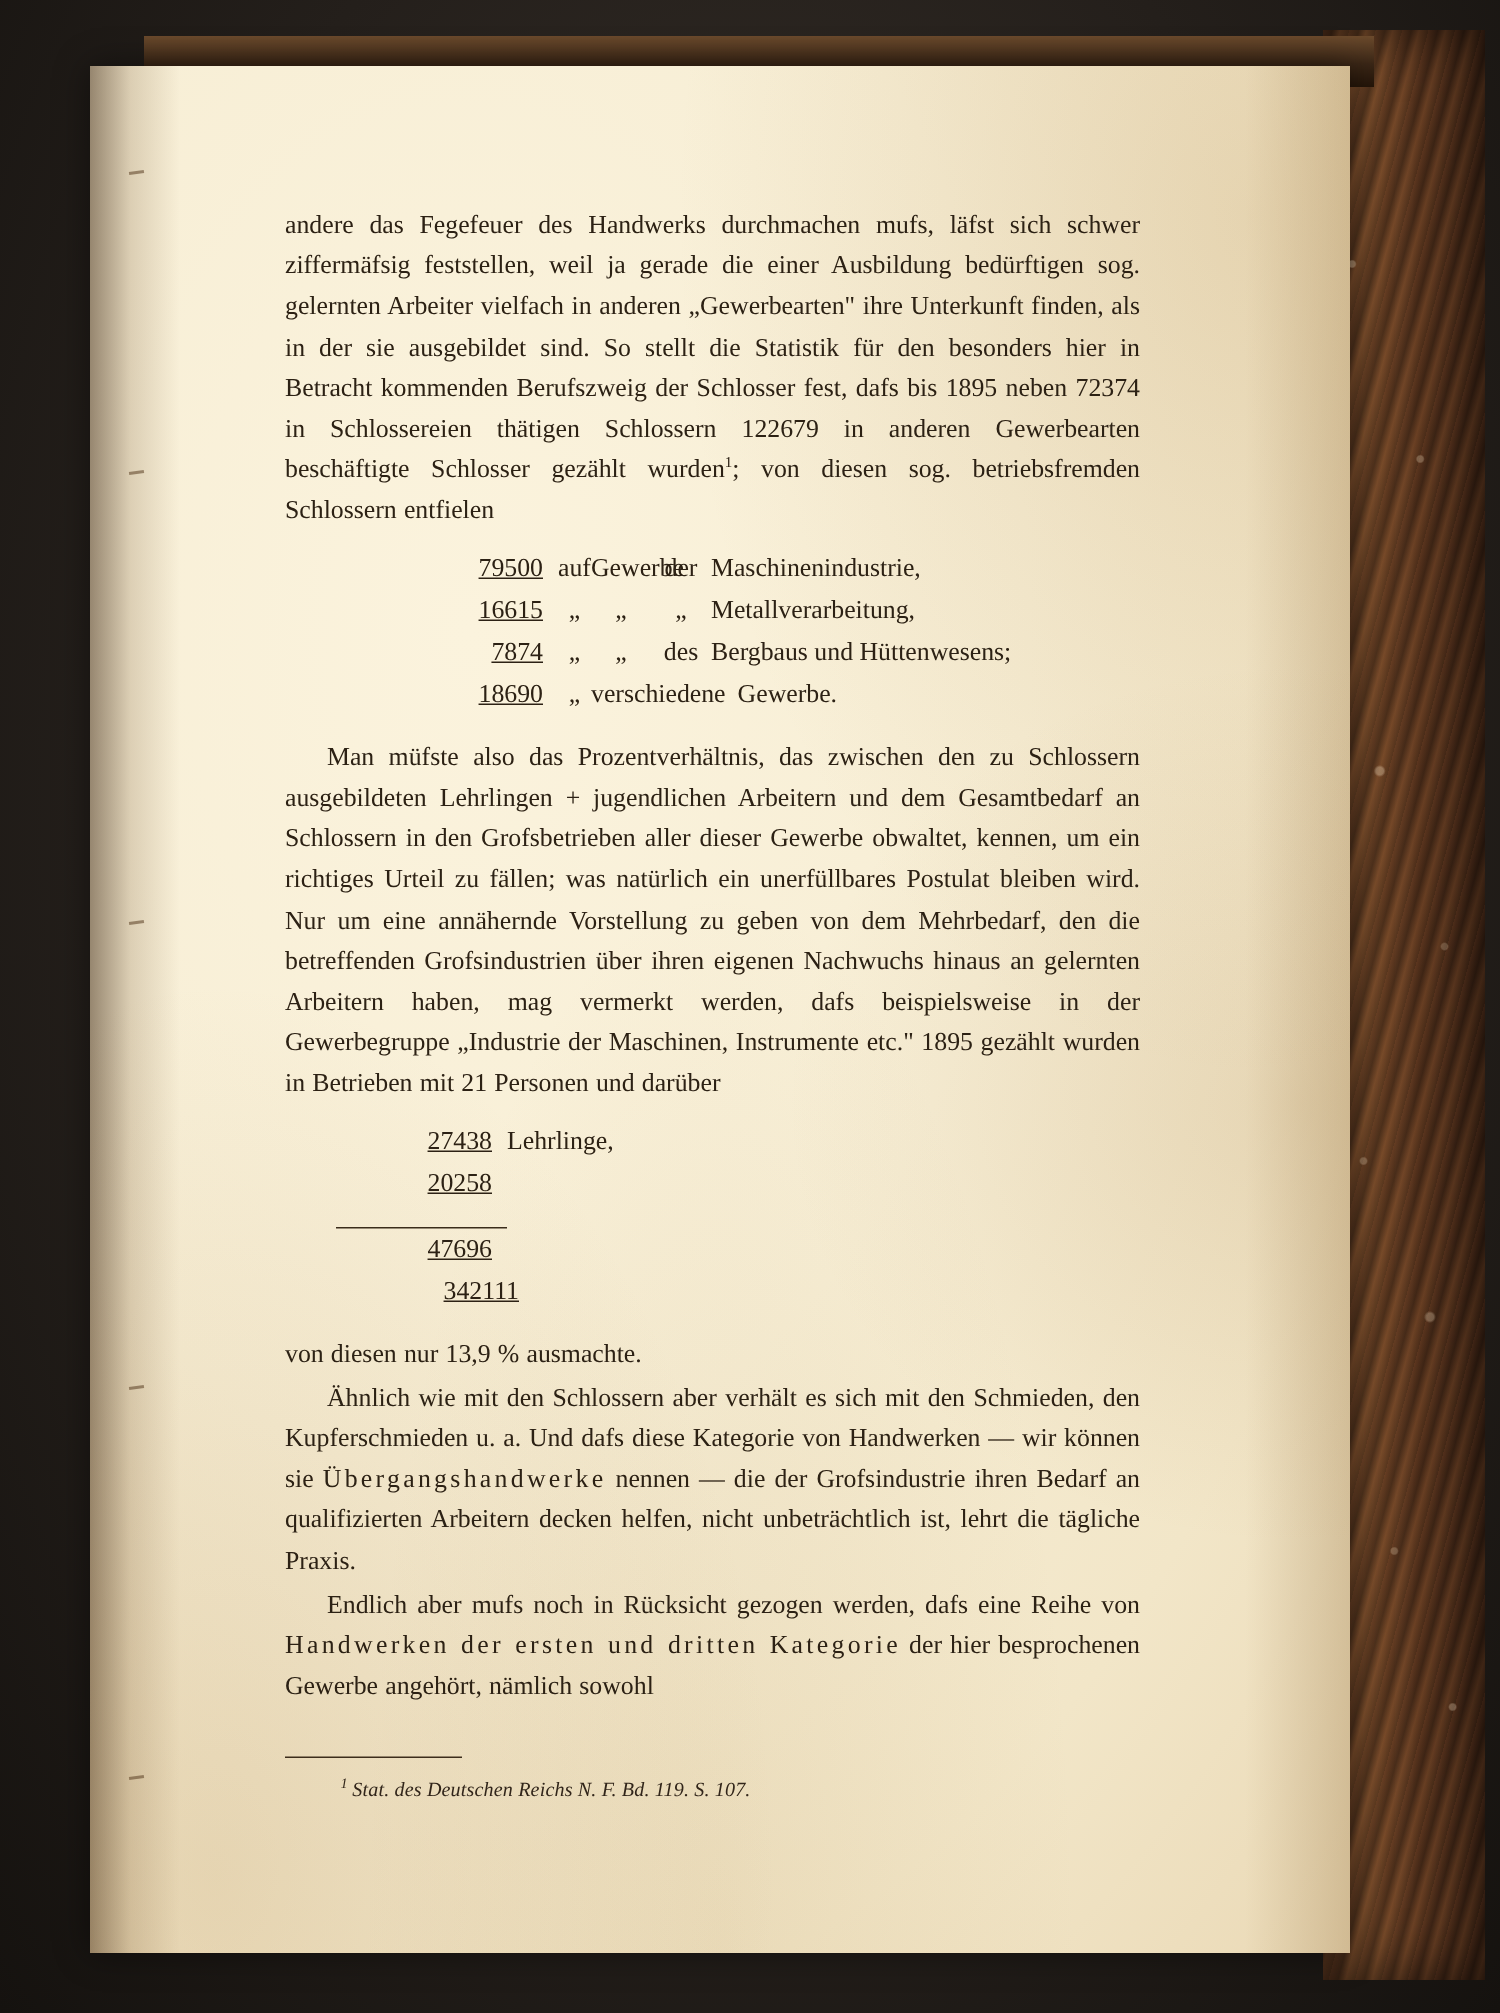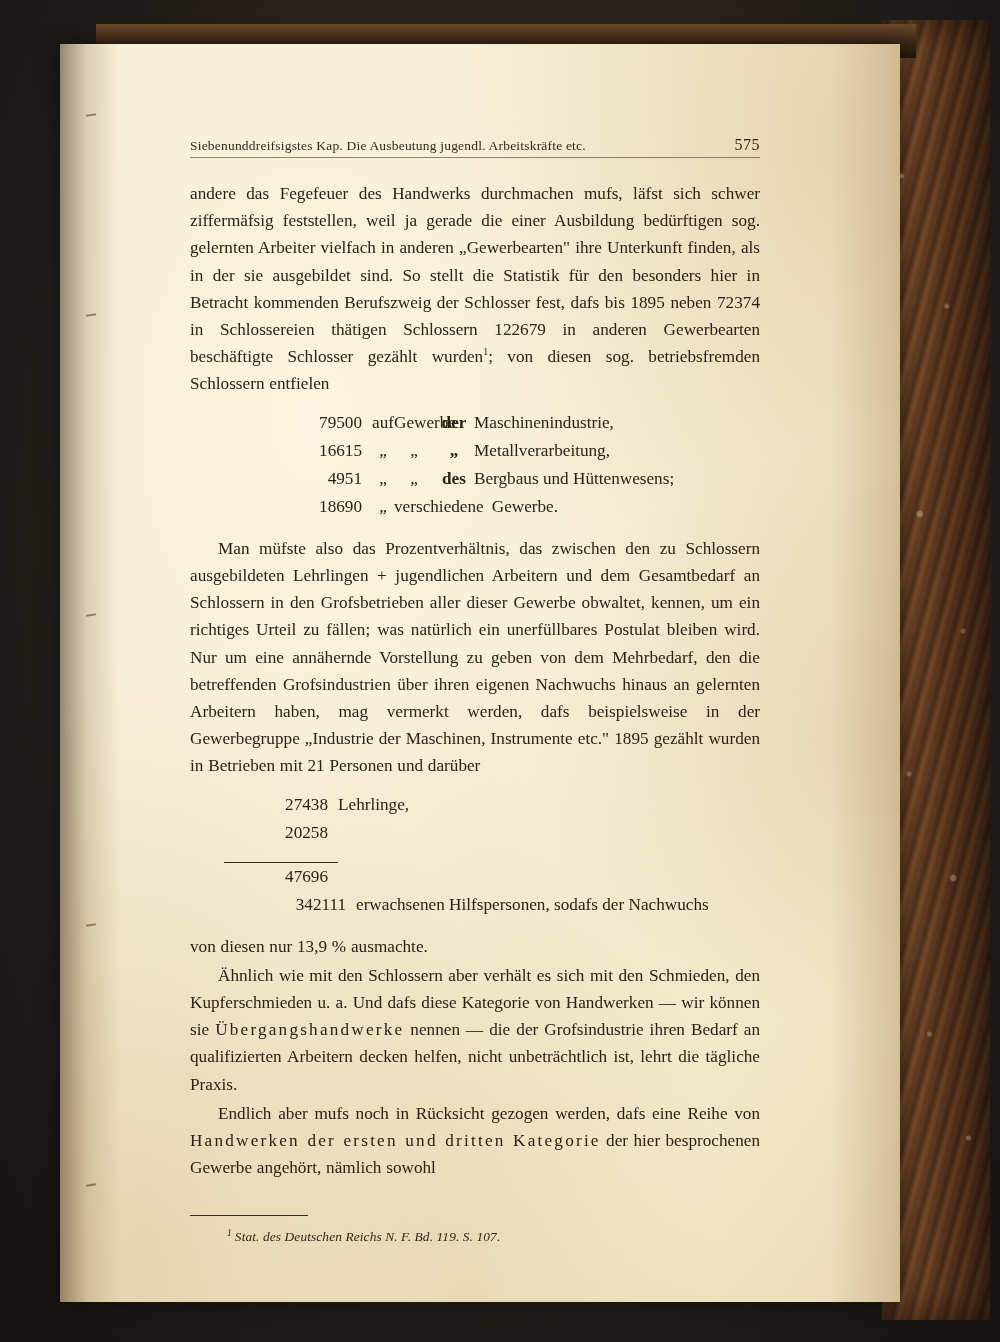--- a/index.html
+++ b/index.html
@@ -177,24 +177,25 @@
   }
   .numrow {
     display: flex;
     align-items: baseline;
   }
   .numrow .num {
     width: 104px;
     text-align: right;
     padding-right: 10px;
     white-space: nowrap;
+    text-decoration: underline;
   }
   .numrow .c1 { width: 22px; text-align: center; }
   .numrow .c2 { width: 40px; text-align: center; }
-  .numrow .c3 { width: 40px; text-align: center; font-weight: bold; }
+  .numrow .c3 { width: 40px; text-align: center; }
   .numrow .txt { white-space: nowrap; }
 
   .numlist.l1 { margin-left: 68px; }
   .numlist.l2 { margin-left: 34px; }
 
   .numrow.rule .num {
     border-bottom: 1px solid #3a2c1a;
     padding-bottom: 15px;
   }
 
@@ -236,44 +237,40 @@
     <div class="foxing"></div>
 
     <div class="stitch" style="top:70px"></div>
     <div class="stitch" style="top:270px"></div>
     <div class="stitch" style="top:570px"></div>
     <div class="stitch" style="top:880px"></div>
     <div class="stitch" style="top:1140px"></div>
 
     <div class="textblock">
 
-      <div class="runhead">
-        <span class="rh-title">Siebenunddreifsigstes Kap.  Die Ausbeutung jugendl. Arbeitskräfte etc.</span>
-        <span class="rh-page">575</span>
-      </div>
 
       <p class="body"><span>andere das Fegefeuer des Handwerks durchmachen mufs, läfst sich schwer ziffermäfsig feststellen, weil ja gerade die einer Ausbildung bedürftigen sog. gelernten Arbeiter vielfach in anderen „Gewerbearten" ihre Unterkunft finden, als in der sie ausgebildet sind. So stellt die Statistik für den besonders hier in Betracht kommenden Berufszweig der Schlosser fest, dafs bis 1895 neben 72374 in Schlossereien thätigen Schlossern 122679 in anderen Gewerbearten beschäftigte Schlosser gezählt wurden</span><sup class="fn">1</sup><span>; von diesen sog. betriebsfremden Schlossern entfielen</span></p>
 
       <div class="numlist l1">
         <div class="numrow">
           <span class="num">79500</span>
           <span class="c1">auf</span>
           <span class="c2">Gewerbe</span>
           <span class="c3">der</span>
           <span class="txt">Maschinenindustrie,</span>
         </div>
         <div class="numrow">
           <span class="num">16615</span>
           <span class="c1">„</span>
           <span class="c2">„</span>
           <span class="c3">„</span>
           <span class="txt">Metallverarbeitung,</span>
         </div>
         <div class="numrow">
-          <span class="num">4951</span>
+          <span class="num">7874</span>
           <span class="c1">„</span>
           <span class="c2">„</span>
           <span class="c3">des</span>
           <span class="txt">Bergbaus und Hüttenwesens;</span>
         </div>
         <div class="numrow">
           <span class="num">18690</span>
           <span class="c1">„</span>
           <span class="txt">verschiedene</span>
           <span class="txt" style="padding-left:8px">Gewerbe.</span>
@@ -288,21 +285,20 @@
           <span class="txt">Lehrlinge,</span>
         </div>
         <div class="numrow rule">
           <span class="num">20258</span>
         </div>
         <div class="numrow">
           <span class="num">47696</span>
         </div>
         <div class="numrow" style="margin-left:18px">
           <span class="num">342111</span>
-          <span class="txt">erwachsenen Hilfspersonen, sodafs der Nachwuchs</span>
         </div>
       </div>
 
       <p class="body">von diesen nur 13,9 % ausmachte.</p>
 
       <p class="body indent"><span>Ähnlich wie mit den Schlossern aber verhält es sich mit den Schmieden, den Kupferschmieden u. a. Und dafs diese Kategorie von Handwerken — wir können sie </span><span class="spaced">Übergangshandwerke</span><span> nennen — die der Grofsindustrie ihren Bedarf an qualifizierten Arbeitern decken helfen, nicht unbeträchtlich ist, lehrt die tägliche Praxis.</span></p>
 
       <p class="body indent"><span>Endlich aber mufs noch in Rücksicht gezogen werden, dafs eine Reihe von </span><span class="spaced">Handwerken der ersten und dritten Kategorie</span><span> der hier besprochenen Gewerbe angehört, nämlich sowohl</span></p>
 
       <div class="fn-rule"></div>

